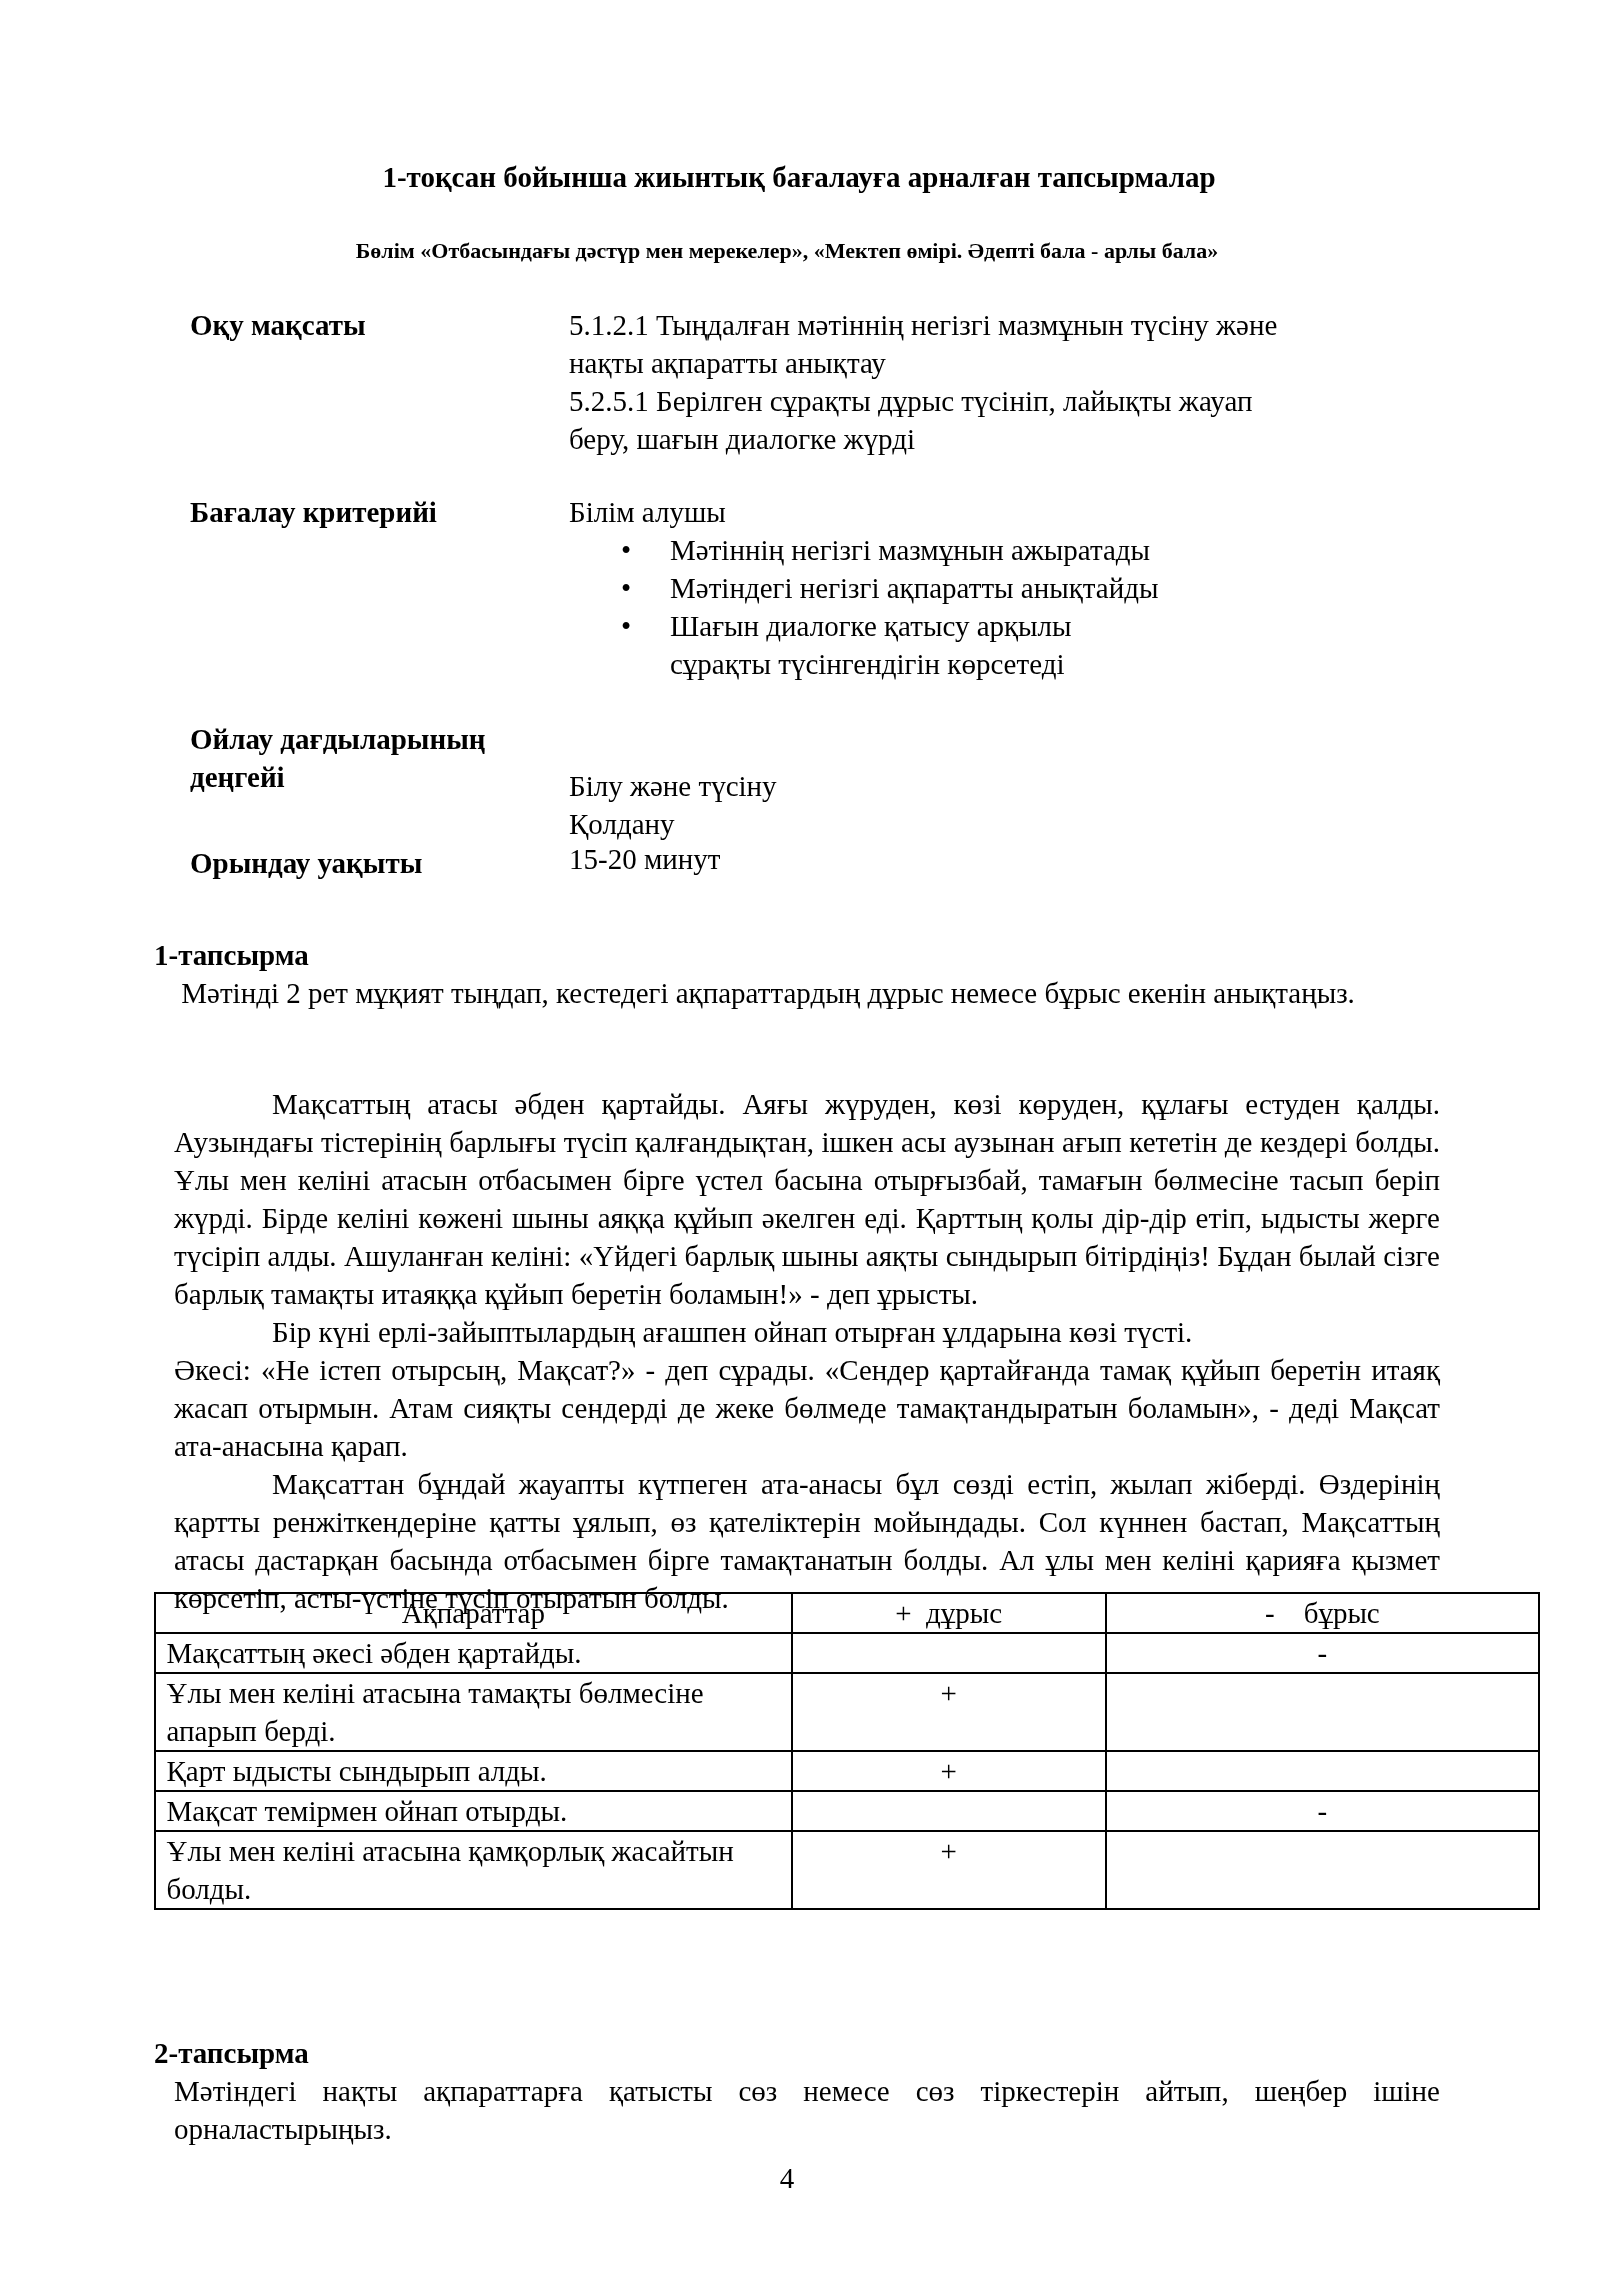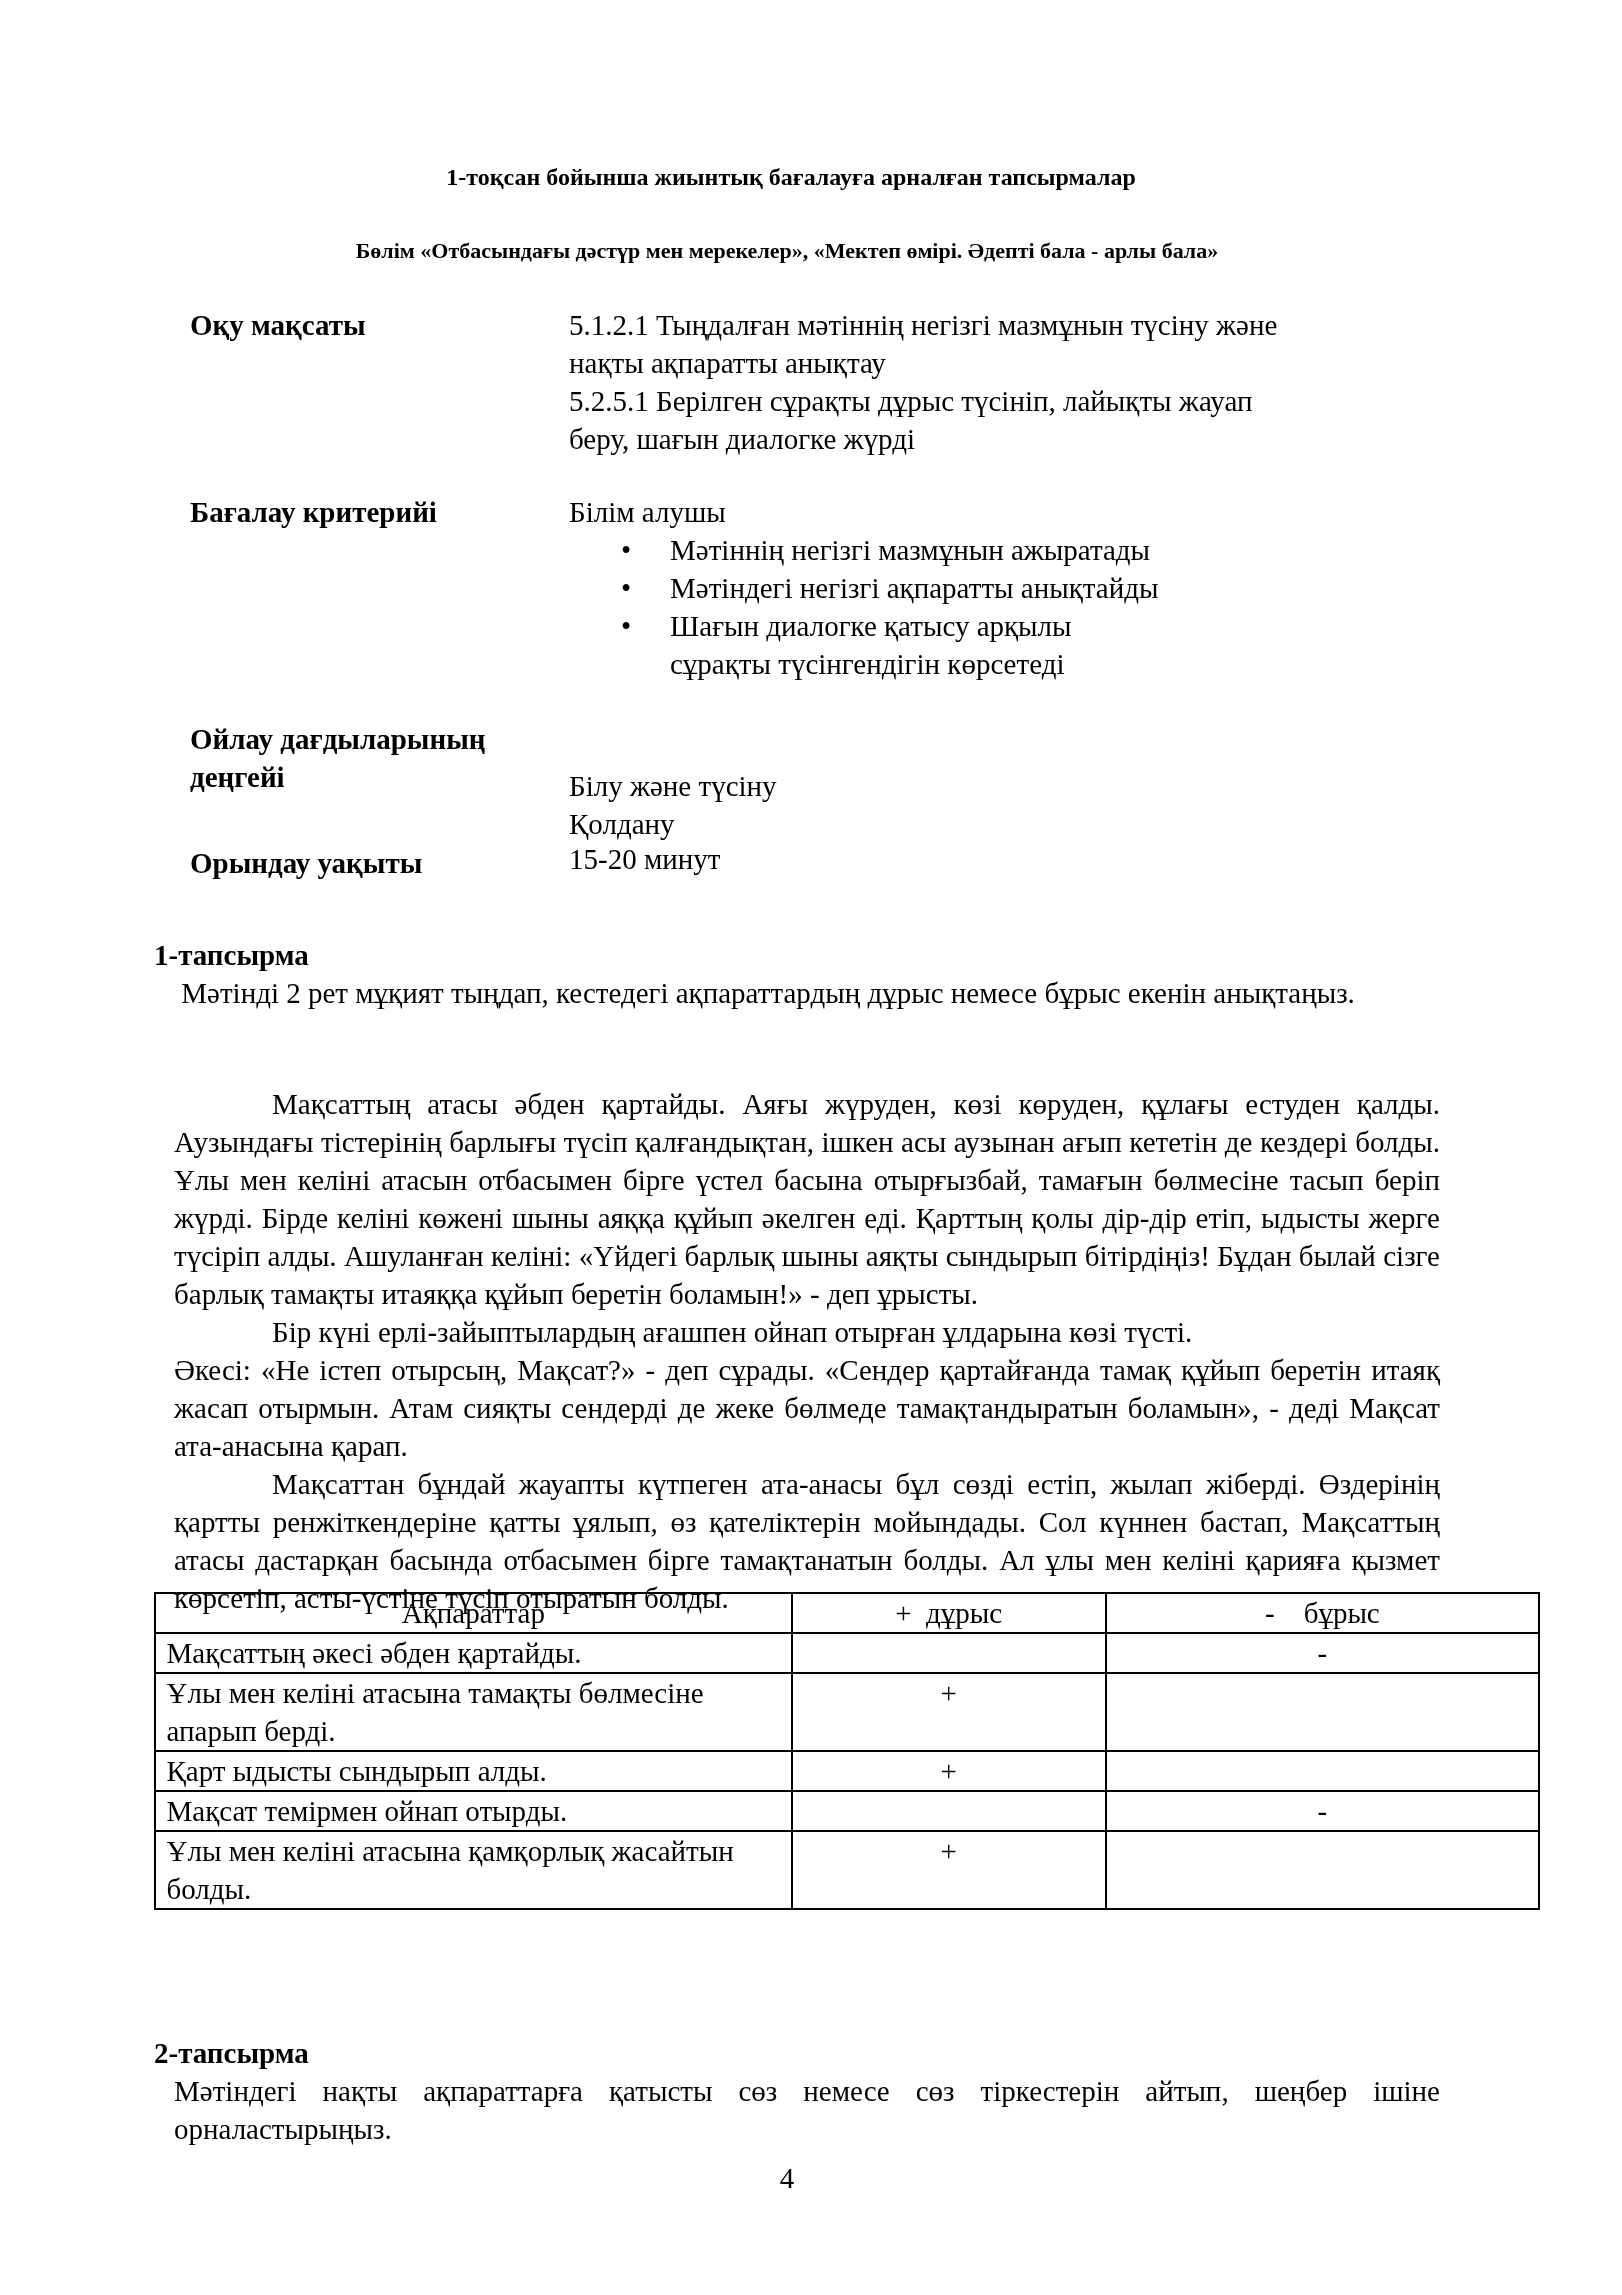--- a/index.html
+++ b/index.html
@@ -3,22 +3,22 @@
   <meta charset="utf-8">
   <style>
     html, body { margin: 0; padding: 0; background: #ffffff; }
     body {
       width: 1623px; height: 2295px; position: relative; overflow: hidden;
       font-family: "Liberation Serif", "DejaVu Serif", serif;
       color: #000000; font-size: 29px; line-height: 38px;
     }
     .page { position: absolute; left: 154px; top: 0; width: 1266px; }
     .title {
-      position: absolute; left: 4px; width: 1266px; top: 158px;
-      text-align: center; font-weight: bold; font-size: 24px;
+      position: absolute; left: 12px; width: 1266px; top: 158px;
+      text-align: center; font-weight: bold; font-size: 29px;
     }
     .section {
       position: absolute; left: 0; width: 1266px; top: 232px;
       text-align: center; font-weight: bold; font-size: 22px; white-space: nowrap;
     }
     .meta-row { position: absolute; left: 0; width: 1266px; }
     .meta-label { position: absolute; left: 0; top: 0; width: 393px; font-weight: bold; margin-left: 36px; }
     .meta-value { position: absolute; left: 415px; top: 0; width: 851px; }
     .italic { }
     ul.crit { list-style: none; margin: 0; padding: 0; }

